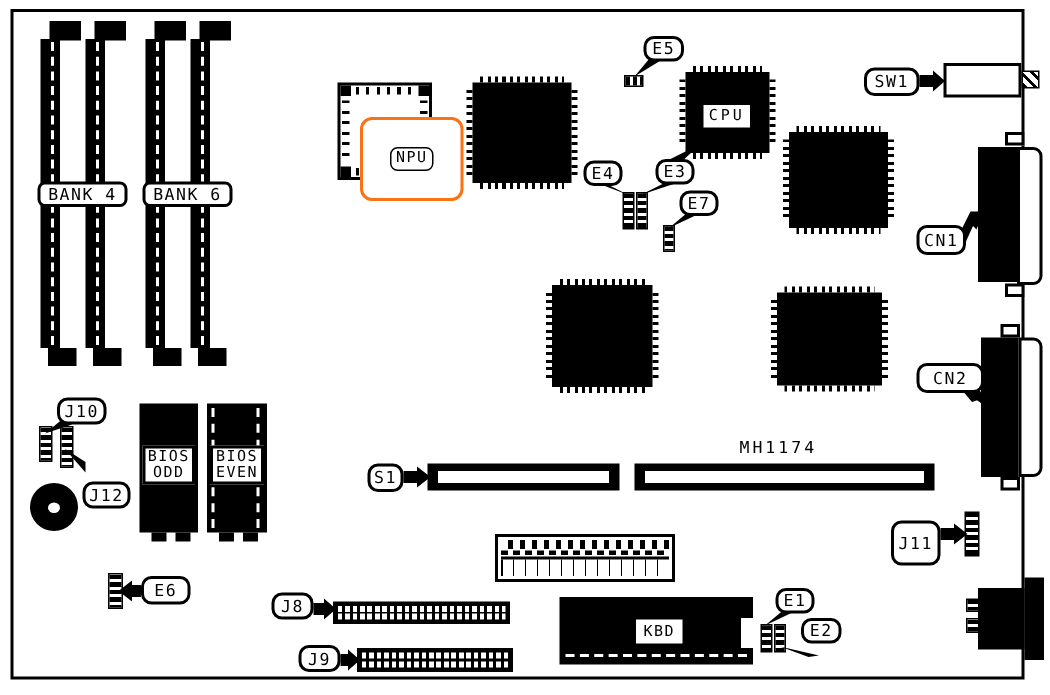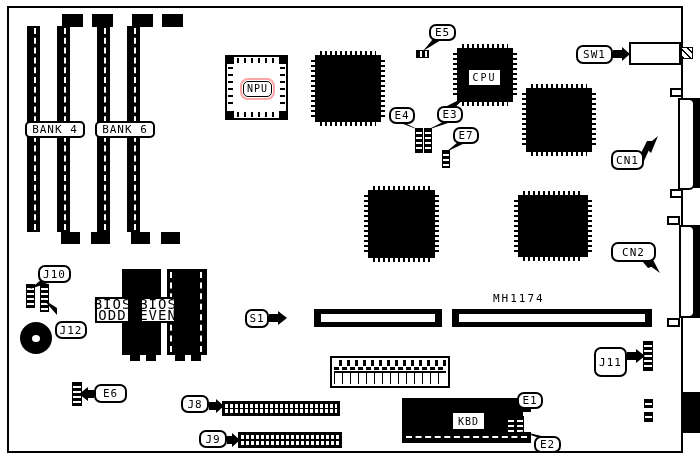--- a/index.html
+++ b/index.html
@@ -1,19 +1,19 @@
 <!DOCTYPE html>
 <html><head>
 <meta charset="utf-8">
 <style>
   html,body{margin:0;padding:0;background:#fff;}
   .stage{position:relative;width:700px;height:463px;background:#fff;overflow:hidden;
          font-family:"DejaVu Sans Mono",monospace;color:#000;}
   .abs{position:absolute;box-sizing:border-box;}
-  .blk{position:absolute;background:#000;box-sizing:border-box;margin-left:29px;}
+  .blk{position:absolute;background:#000;box-sizing:border-box;}
   .wht{position:absolute;background:#fff;border:2px solid #000;box-sizing:border-box;}
   .frame{position:absolute;left:7px;top:6px;width:676px;height:447px;border:2px solid #000;box-sizing:border-box;}
   
   .cl{position:absolute;background:#fff;border:2px solid #000;border-radius:7px;
       display:flex;align-items:center;justify-content:center;
       font-size:11px;letter-spacing:1px;z-index:6;box-sizing:border-box;white-space:nowrap;}
   
   .jmpv{position:absolute;border:1px solid #000;box-sizing:border-box;z-index:2;
         background:repeating-linear-gradient(180deg,#000 0 3px,#fff 3px 5px);}
   .jmph{position:absolute;border:1px solid #000;box-sizing:border-box;z-index:2;
@@ -34,26 +34,26 @@
         font-size:10px;letter-spacing:2px;z-index:2;}
   
   .npu{position:absolute;background:#fff;border:2px solid #000;box-sizing:border-box;z-index:1;}
   .npc{position:absolute;width:7px;height:7px;background:#000;}
   .npt,.npb{position:absolute;left:10px;right:10px;height:5px;
         background:repeating-linear-gradient(90deg,#000 0 2px,transparent 2px 7px);}
   .npt{top:1px}.npb{bottom:1px}
   .npl,.npr{position:absolute;top:10px;bottom:10px;width:5px;
         background:repeating-linear-gradient(180deg,#000 0 2px,transparent 2px 7px);}
   .npl{left:1px}.npr{right:1px}
-  .npu-lab{position:absolute;left:13px;top:21px;border:2px solid #fca5a5;border-radius:8px;background:#fff;padding:1px;z-index:2;}
+  .npu-lab{position:absolute;left:13px;top:21px;border:2px solid #f97316;border-radius:8px;background:#fff;padding:18px;z-index:2;}
   .npu-lab .in{border:1px solid #000;border-radius:5px;padding:0 3px;font-size:10px;letter-spacing:1px;line-height:14px;}
   
   .bioslab{position:absolute;background:#fff;border:2px solid #000;box-sizing:border-box;z-index:3;
         display:flex;flex-direction:column;align-items:center;justify-content:center;
-        font-size:14px;line-height:11px;letter-spacing:1px;}
+        font-size:10px;line-height:11px;letter-spacing:1px;}
   .vdash{position:absolute;top:3px;bottom:3px;width:0;border-left:2px dashed #fff;}
   
   .spk{position:absolute;left:20px;top:322px;width:32px;height:32px;background:#000;border-radius:50%;}
   .spk-hole{position:absolute;left:12px;top:13px;width:8px;height:7px;background:#fff;border-radius:50%;}
   
   .pinhdr{position:absolute;background:#000;z-index:1;}
   .ph-row{position:absolute;left:3px;right:3px;height:4px;
         background:repeating-linear-gradient(90deg,#fff 0 3px,transparent 3px 5px);}
   
   .cconn{position:absolute;border:2px solid #000;background:#fff;}
@@ -321,17 +321,17 @@
     </div>
   <div class="cl" style="left:181px;top:395px;width:28px;height:18px">
       <span>J8</span>
     </div>
   <div class="cl" style="left:199px;top:430px;width:28px;height:18px">
       <span>J9</span>
     </div>
   <div class="cl" style="left:517px;top:392px;width:26px;height:17px">
       <span>E1</span>
     </div>
-  <div class="cl" style="left:534px;top:436px;width:27px;height:17px">
+  <div class="cl" style="left:534px;top:412px;width:27px;height:17px">
       <span>E2</span>
     </div>
 
 </div>
 
 </body></html>

